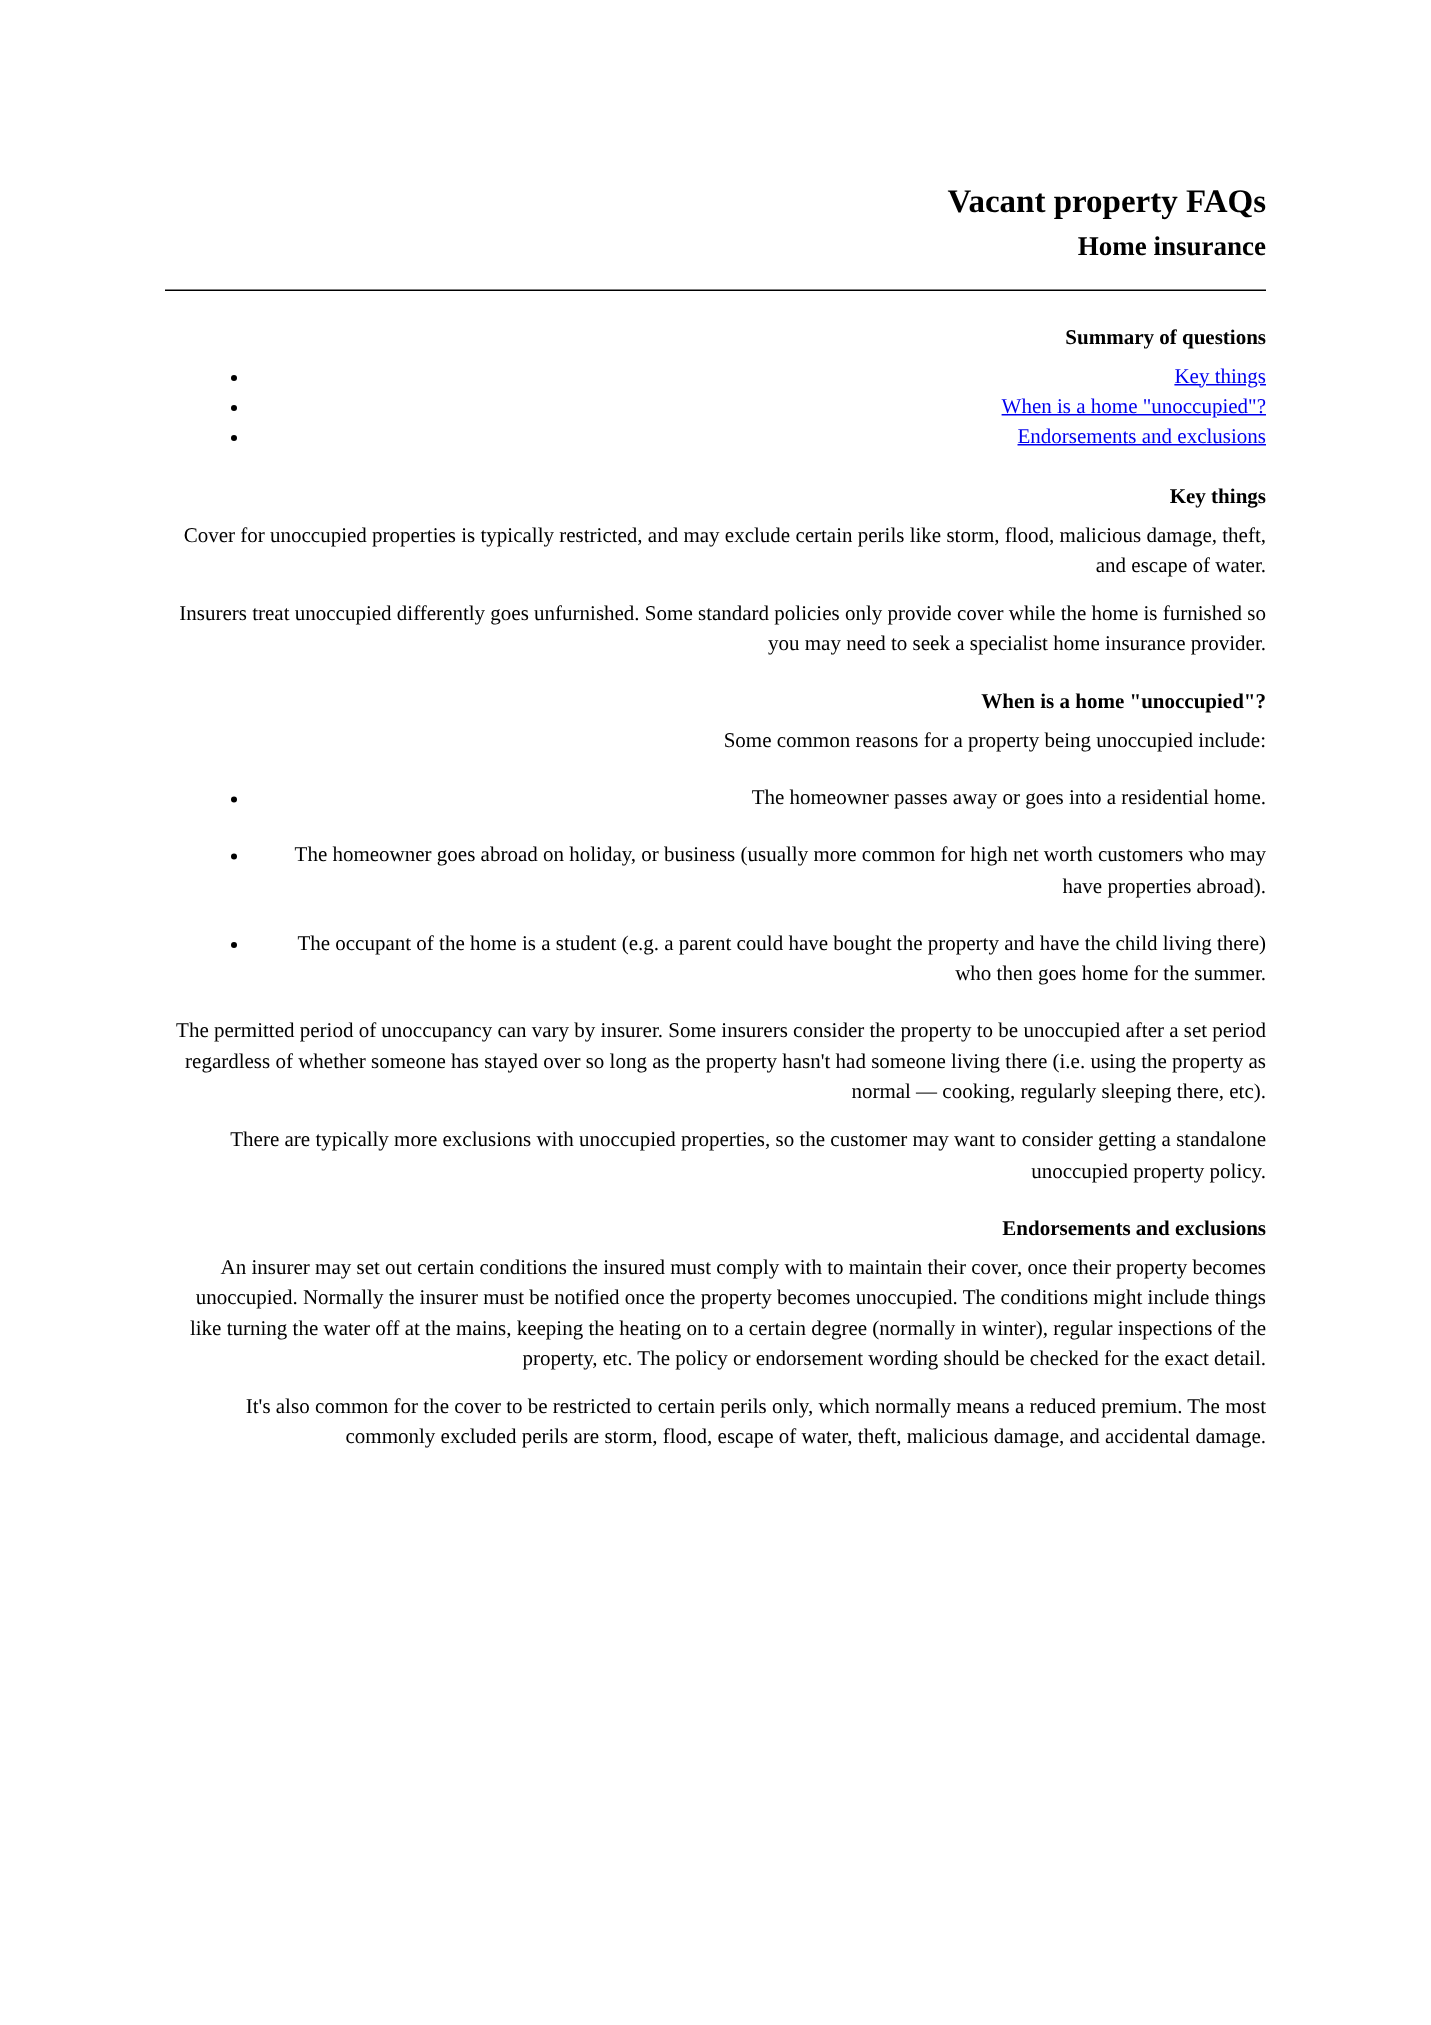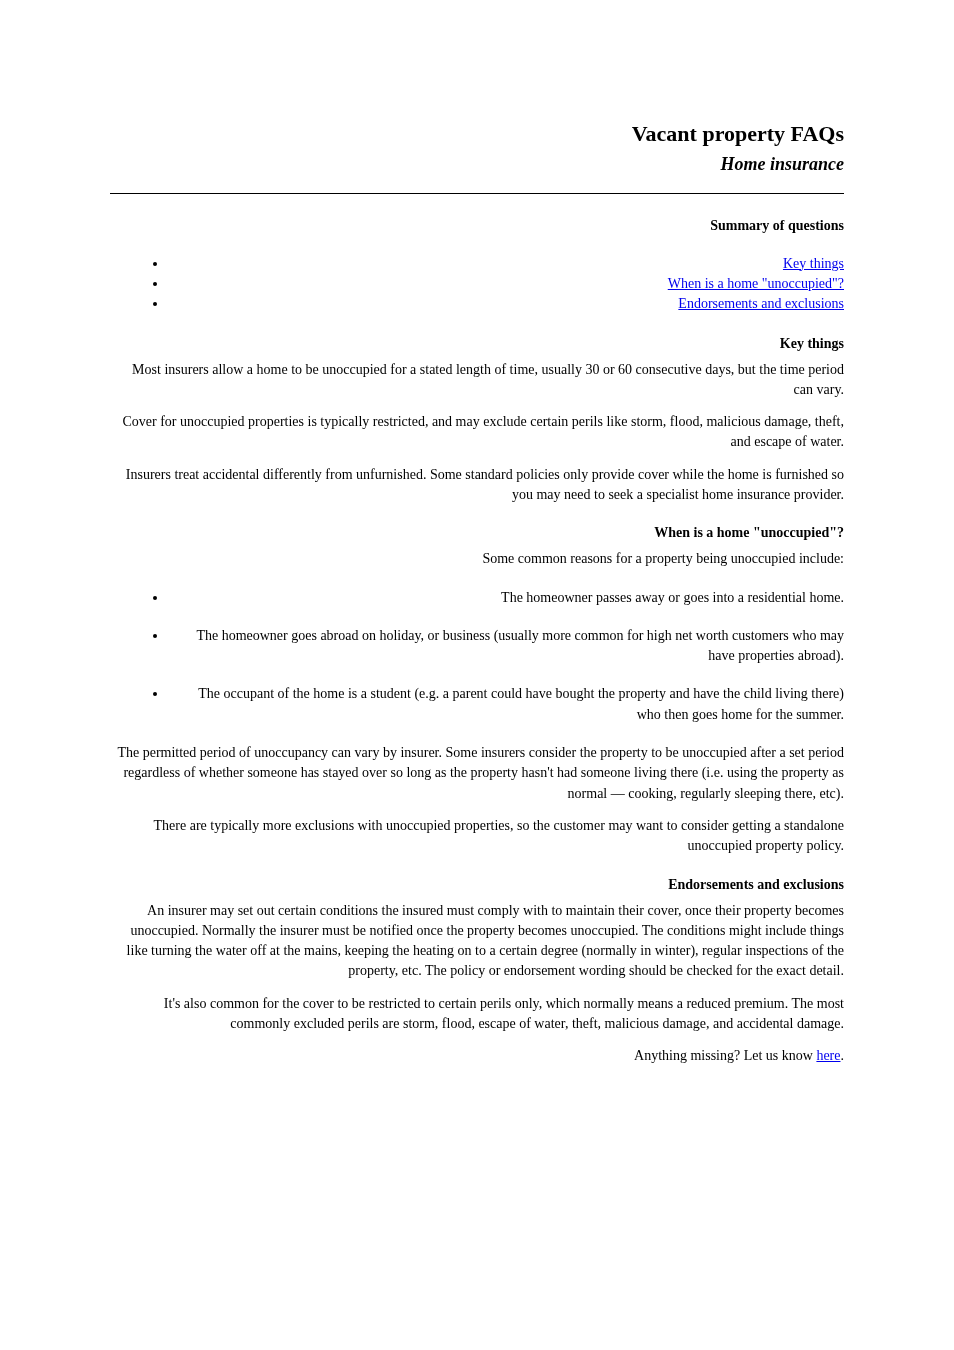--- a/index.html
+++ b/index.html
@@ -21,32 +21,31 @@
   h1.title {
     font-size: 22px;
     font-weight: bold;
     margin: 0 0 6px 0;
     line-height: 1.25;
   }
   .subtitle {
     font-size: 18px;
     font-weight: bold;
     margin: 0 0 18px 16px;
-    font-style: italic;
   }
   hr.rule {
     border: none;
     border-top: 1px solid #000;
     margin: 0 0 24px 0;
     width: 100%;
   }
   h2.section-heading {
     font-size: 14px;
     font-weight: bold;
-    margin: 0 0 22px 0;
+    margin: 0 0 10px 0;
   }
   ul.toc {
     margin: 0 0 18px 0;
     padding: 0 0 0 58px;
     list-style: disc;
   }
   ul.toc li {
     font-size: 14px;
     margin: 4px 0;
     padding-left: 4px;
@@ -98,35 +97,31 @@
 
   <h2 class="section-heading">Summary of questions</h2>
 
   <ul class="toc">
     <li><a href="#">Key things</a></li>
     <li><a href="#">When is a home "unoccupied"?</a></li>
     <li><a href="#">Endorsements and exclusions</a></li>
   </ul>
 
   <h3 class="sub-heading">Key things</h3>
-  <p class="body">Most insurers allow a home to be unoccupied for a stated length of time, usually 30 or 60 consecutive days, but the time period can vary.</p>
   <p class="body">Cover for unoccupied properties is typically restricted, and may exclude certain perils like storm, flood, malicious damage, theft, and escape of water.</p>
-  <p class="body">Insurers treat accidental differently from unfurnished. Some standard policies only provide cover while the home is furnished so you may need to seek a specialist home insurance provider.</p>
+  <p class="body">Insurers treat unoccupied differently goes unfurnished. Some standard policies only provide cover while the home is furnished so you may need to seek a specialist home insurance provider.</p>
 
   <p class="q-heading">When is a home "unoccupied"?</p>
   <p class="body">Some common reasons for a property being unoccupied include:</p>
   <ul class="body-list">
     <li>The homeowner passes away or goes into a residential home.</li>
     <li>The homeowner goes abroad on holiday, or business (usually more common for high net worth customers who may have properties abroad).</li>
     <li>The occupant of the home is a student (e.g. a parent could have bought the property and have the child living there) who then goes home for the summer.</li>
   </ul>
   <p class="body">The permitted period of unoccupancy can vary by insurer. Some insurers consider the property to be unoccupied after a set period regardless of whether someone has stayed over so long as the property hasn't had someone living there (i.e. using the property as normal — cooking, regularly sleeping there, etc).</p>
   <p class="body">There are typically more exclusions with unoccupied properties, so the customer may want to consider getting a standalone unoccupied property policy.</p>
 
   <p class="q-heading">Endorsements and exclusions</p>
   <p class="body">An insurer may set out certain conditions the insured must comply with to maintain their cover, once their property becomes unoccupied. Normally the insurer must be notified once the property becomes unoccupied. The conditions might include things like turning the water off at the mains, keeping the heating on to a certain degree (normally in winter), regular inspections of the property, etc. The policy or endorsement wording should be checked for the exact detail.</p>
   <p class="body">It's also common for the cover to be restricted to certain perils only, which normally means a reduced premium. The most commonly excluded perils are storm, flood, escape of water, theft, malicious damage, and accidental damage.</p>
 
-  <p class="body">
-    <span>Anything missing? Let us know </span><a class="inline-link" href="#">here</a><span>.</span>
-  </p>
 
 </div>
 
 </body></html>

